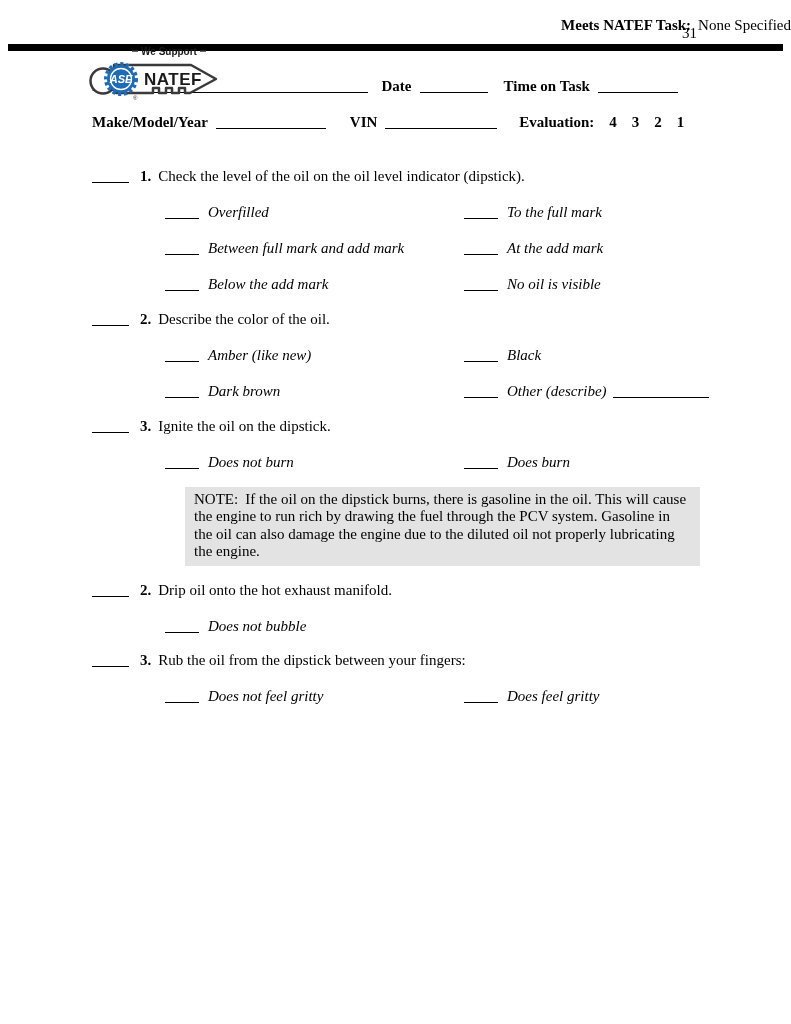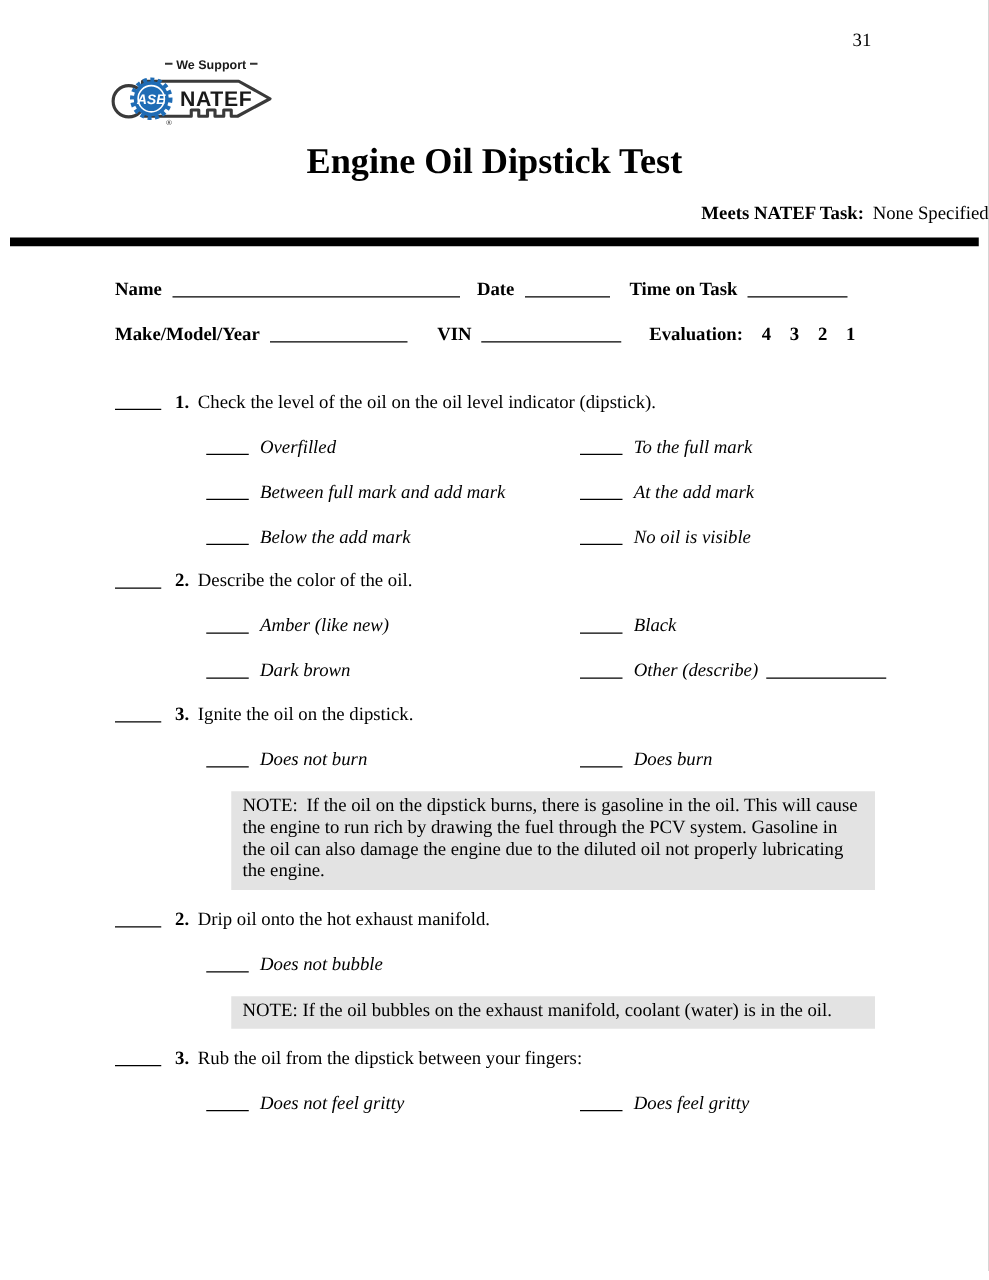--- a/index.html
+++ b/index.html
@@ -68,21 +68,20 @@
     <line x1="112" y1="9" x2="118" y2="9" stroke="#333" stroke-width="1.5"></line>
     <text x="81" y="13" text-anchor="middle" font-size="10" font-weight="bold" fill="#1a1a1a">We Support</text>
     <text x="56" y="43" font-size="17" font-weight="bold" letter-spacing="0.5" fill="#1a1a1a">NATEF</text>
     <circle cx="33" cy="37" r="14" fill="#1f6cb5"></circle>
     <circle cx="33" cy="37" r="14.5" fill="none" stroke="#1f6cb5" stroke-width="5" stroke-dasharray="3 2.6"></circle>
     <circle cx="33" cy="37" r="10.5" fill="none" stroke="#ffffff" stroke-width="1.3"></circle>
     <text x="33" y="41" text-anchor="middle" font-size="11" font-weight="bold" font-style="italic" fill="#ffffff">ASE</text>
     <text x="45" y="58" font-size="6" fill="#333">®</text>
   </svg>
 
-  <h1 class="doc-title">Engine Oil Dipstick Test</h1>
 
   <div class="meets-line">
     <span class="meets-label">Meets NATEF Task:</span><span class="meets-value">None Specified</span>
   </div>
 
   <div class="thick-rule"></div>
 
   <div class="content">
 
     <div class="id-row first">
@@ -131,23 +130,20 @@
     <div class="note">
       <span class="note-label">NOTE:</span><span class="note-body spaced">If the oil on the dipstick burns, there is gasoline in the oil.  This will cause the engine to run rich by drawing the fuel through the PCV system.  Gasoline in the oil can also damage the engine due to the diluted oil not properly lubricating the engine.</span>
     </div>
 
     <div class="q-line after-note">
       <span class="blank q-blank"></span><span class="q-num">2.</span><span class="q-text">Drip oil onto the hot exhaust manifold.</span>
     </div>
     <div class="opt-row">
       <div class="opt-cell left"><span class="blank opt-blank"></span><span class="opt-label">Does not bubble</span></div>
     </div>
-    <div class="note">
-      <span class="note-label">NOTE</span><span class="note-body">:  If the oil bubbles on the exhaust manifold, coolant (water) is in the oil.</span>
-    </div>
 
     <div class="q-line after-note">
       <span class="blank q-blank"></span><span class="q-num">3.</span><span class="q-text">Rub the oil from the dipstick between your fingers:</span>
     </div>
     <div class="opt-row">
       <div class="opt-cell left"><span class="blank opt-blank"></span><span class="opt-label">Does not feel gritty</span></div>
       <div class="opt-cell right"><span class="blank opt-blank"></span><span class="opt-label">Does feel gritty</span></div>
     </div>
 
   </div>

